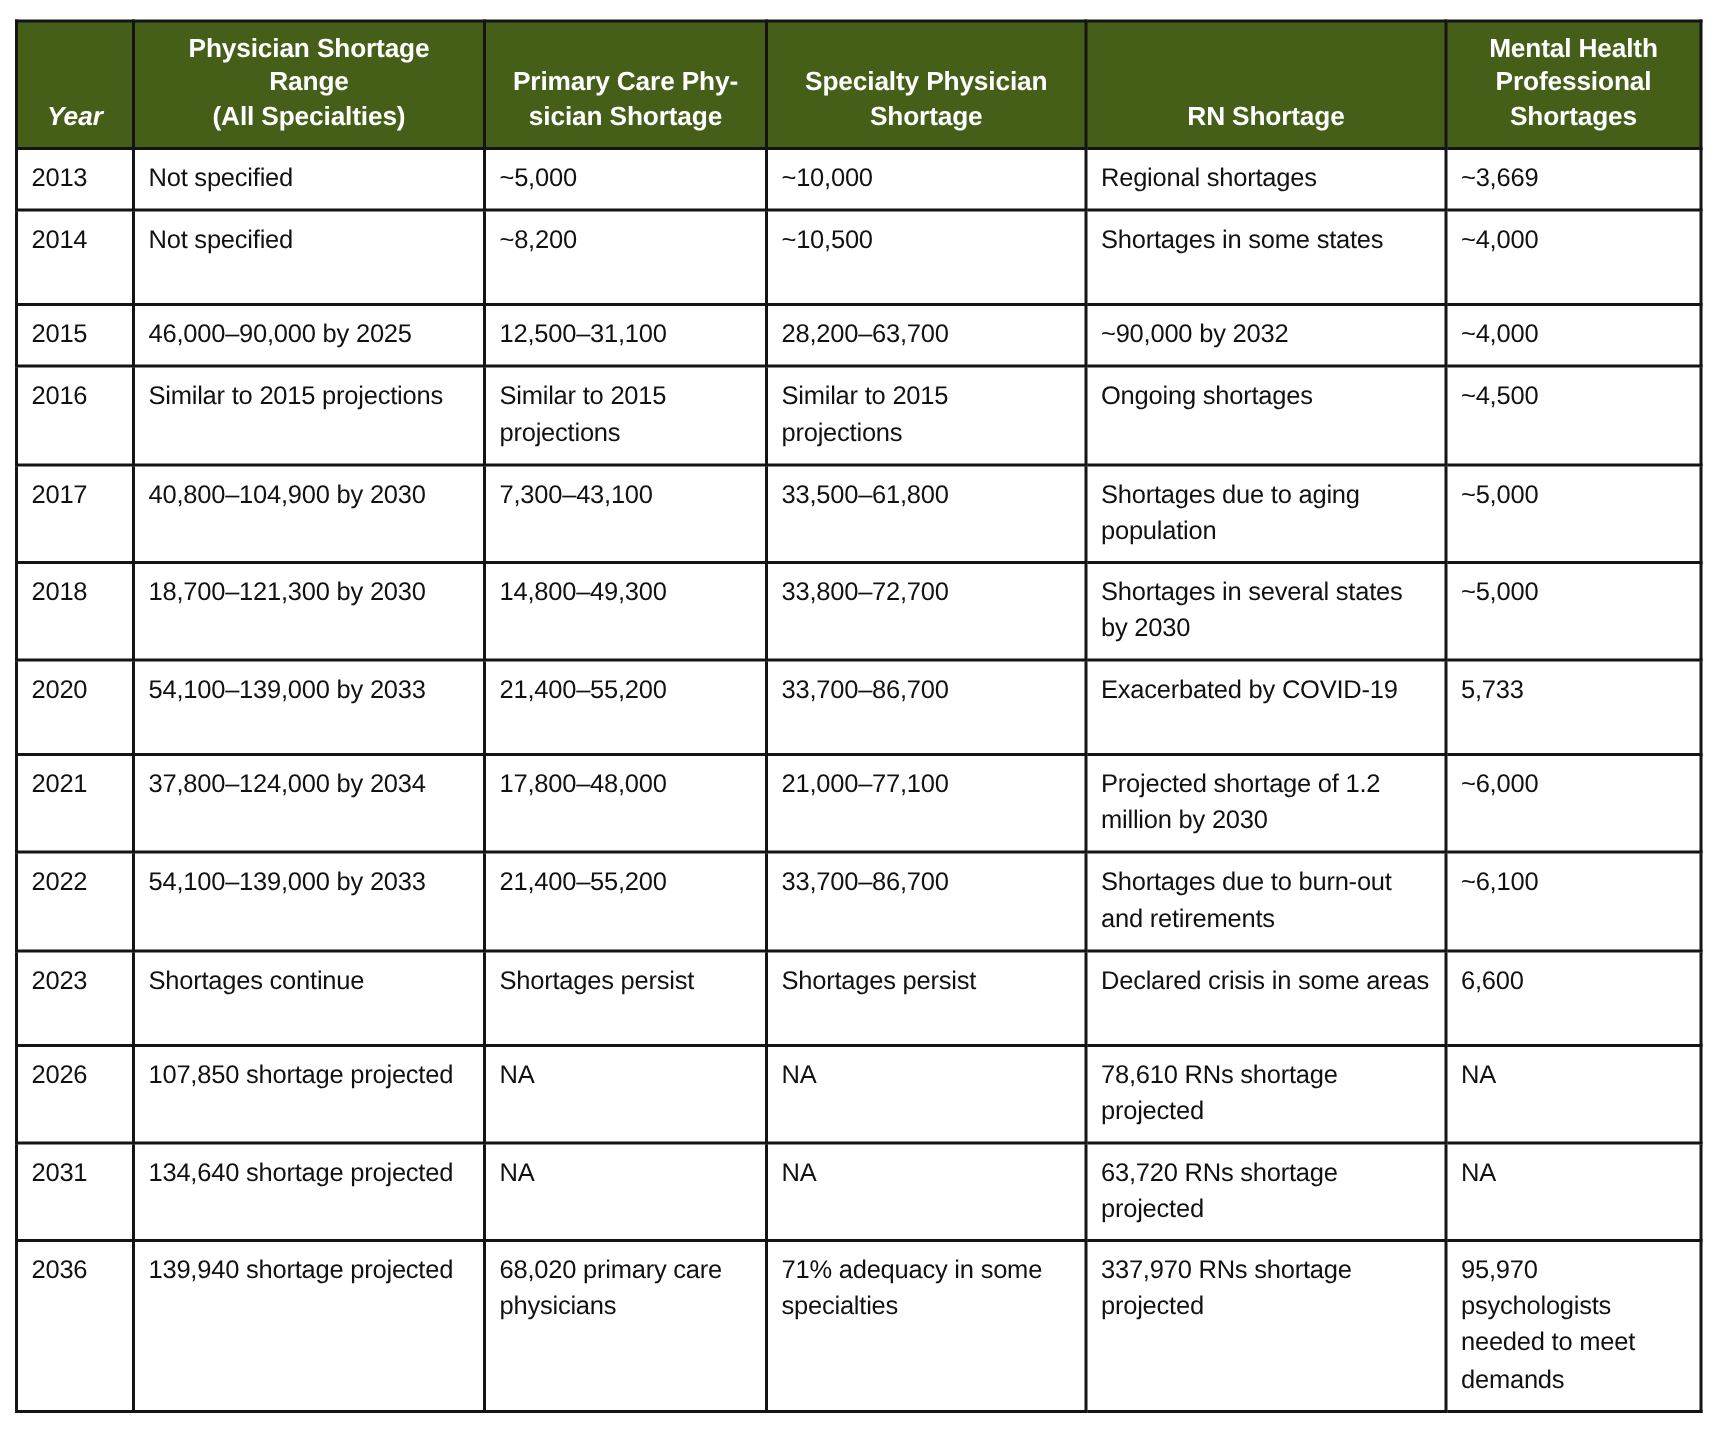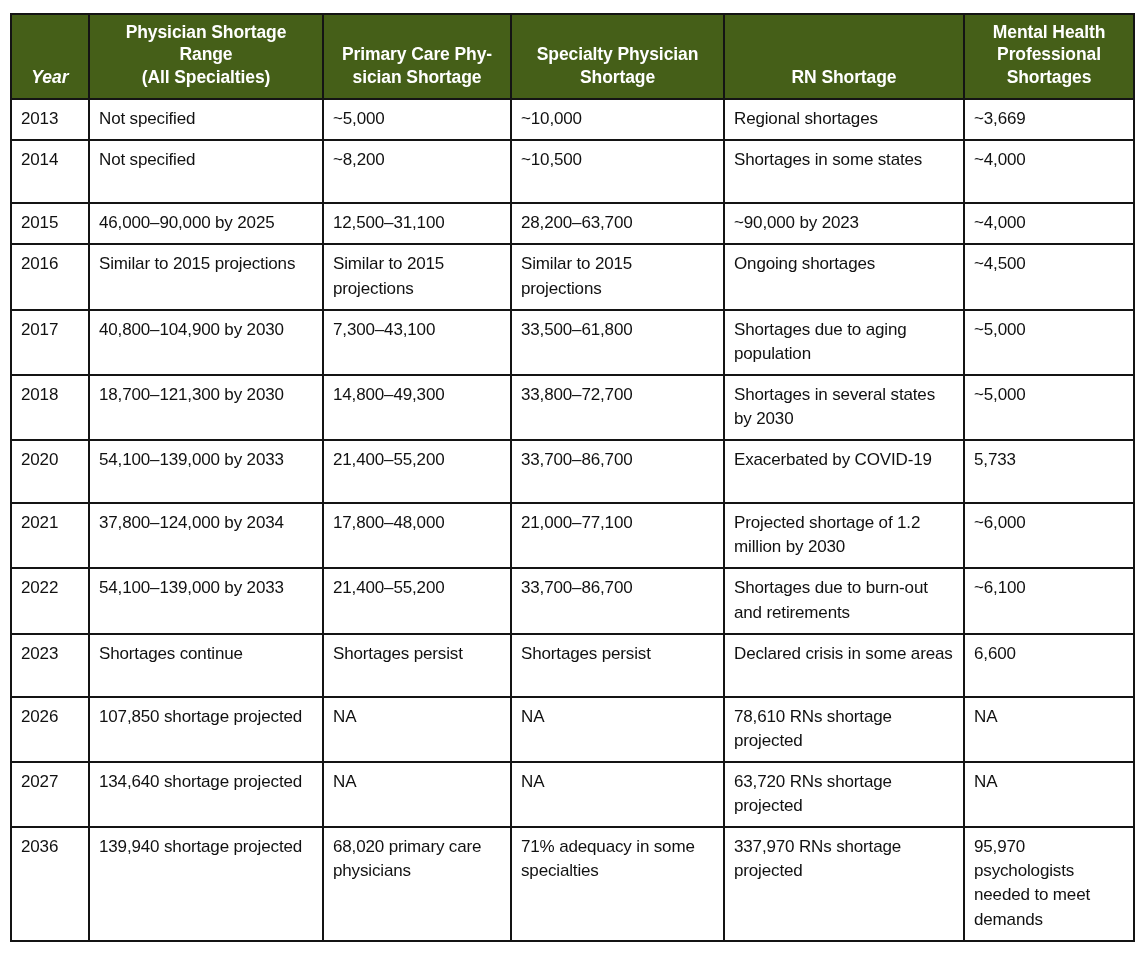--- a/index.html
+++ b/index.html
@@ -123,21 +123,21 @@
           <td>~8,200</td>
           <td>~10,500</td>
           <td>Shortages in some states</td>
           <td>~4,000</td>
         </tr>
         <tr class="r-h-single">
           <td>2015</td>
           <td>46,000–90,000 by 2025</td>
           <td>12,500–31,100</td>
           <td>28,200–63,700</td>
-          <td>~90,000 by 2023</td>
+          <td>~90,000 by 2032</td>
           <td>~4,000</td>
         </tr>
         <tr class="r-h-double">
           <td>2016</td>
           <td>Similar to 2015 projections</td>
           <td>Similar to 2015 projections</td>
           <td>Similar to 2015 projections</td>
           <td>Ongoing shortages</td>
           <td>~4,500</td>
         </tr>
@@ -191,21 +191,21 @@
         </tr>
         <tr class="r-h-double">
           <td>2026</td>
           <td>107,850 shortage projected</td>
           <td>NA</td>
           <td>NA</td>
           <td>78,610 RNs shortage projected</td>
           <td>NA</td>
         </tr>
         <tr class="r-h-double">
-          <td>2027</td>
+          <td>2031</td>
           <td>134,640 shortage projected</td>
           <td>NA</td>
           <td>NA</td>
           <td>63,720 RNs shortage projected</td>
           <td>NA</td>
         </tr>
         <tr class="r-h-tall">
           <td>2036</td>
           <td>139,940 shortage projected</td>
           <td>68,020 primary care physicians</td>

